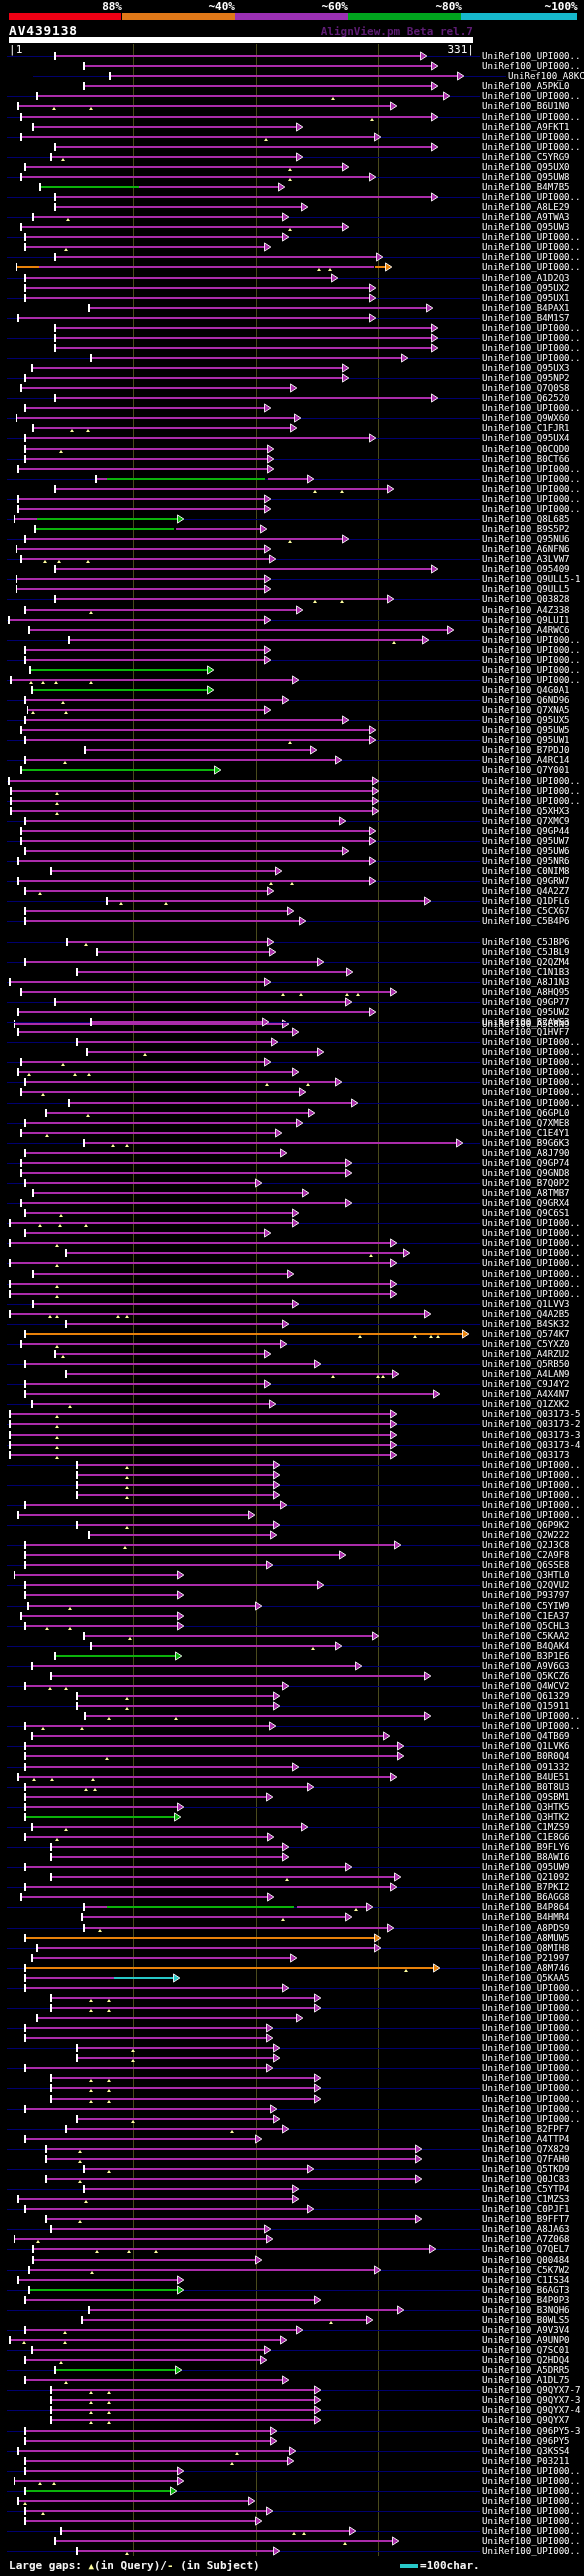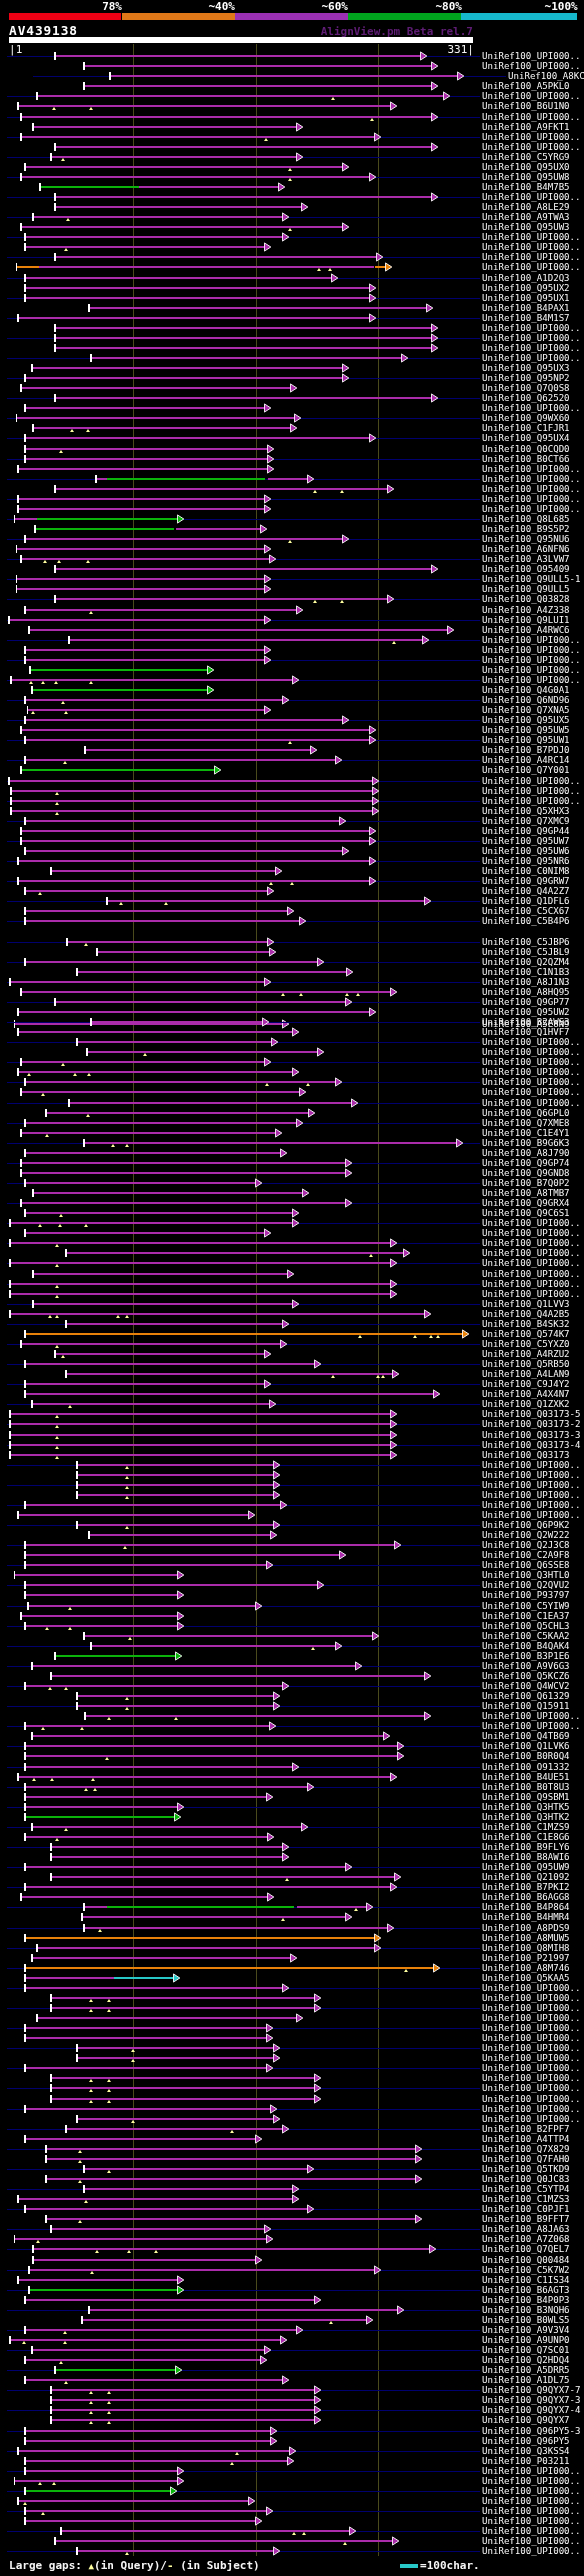--- a/index.html
+++ b/index.html
@@ -26,21 +26,21 @@
   #legend .dash{color:#ffffa0;}
   #legend2{position:absolute;left:400px;top:2559px;font-size:11px;font-weight:bold;white-space:nowrap;}
   #swatch{display:inline-block;width:18.3px;height:3.7px;background:#28c8c8;vertical-align:middle;margin-right:1.8px;}
 </style>
 </head>
 <body>
 
 <div id="screen">
   <div id="scalebar">
       <div class="scaleseg" style="left: 9.1px; width: 112px; background: rgb(238, 0, 20);"></div>
-      <div class="pctlabel" style="right: 463px;">78%</div>
+      <div class="pctlabel" style="right: 463px;">88%</div>
       <div class="scaleseg" style="left: 122px; width: 113px; background: rgb(224, 120, 24);"></div>
       <div class="pctlabel" style="right: 350px;">~40%</div>
       <div class="scaleseg" style="left: 235px; width: 113px; background: rgb(155, 48, 180);"></div>
       <div class="pctlabel" style="right: 237px;">~60%</div>
       <div class="scaleseg" style="left: 348px; width: 113px; background: rgb(0, 165, 30);"></div>
       <div class="pctlabel" style="right: 123px;">~80%</div>
       <div class="scaleseg" style="left: 461px; width: 116px; background: rgb(22, 184, 204);"></div>
       <div class="pctlabel" style="right: 7.3px;">~100%</div>
     </div>
   <div id="title">AV439138</div>

